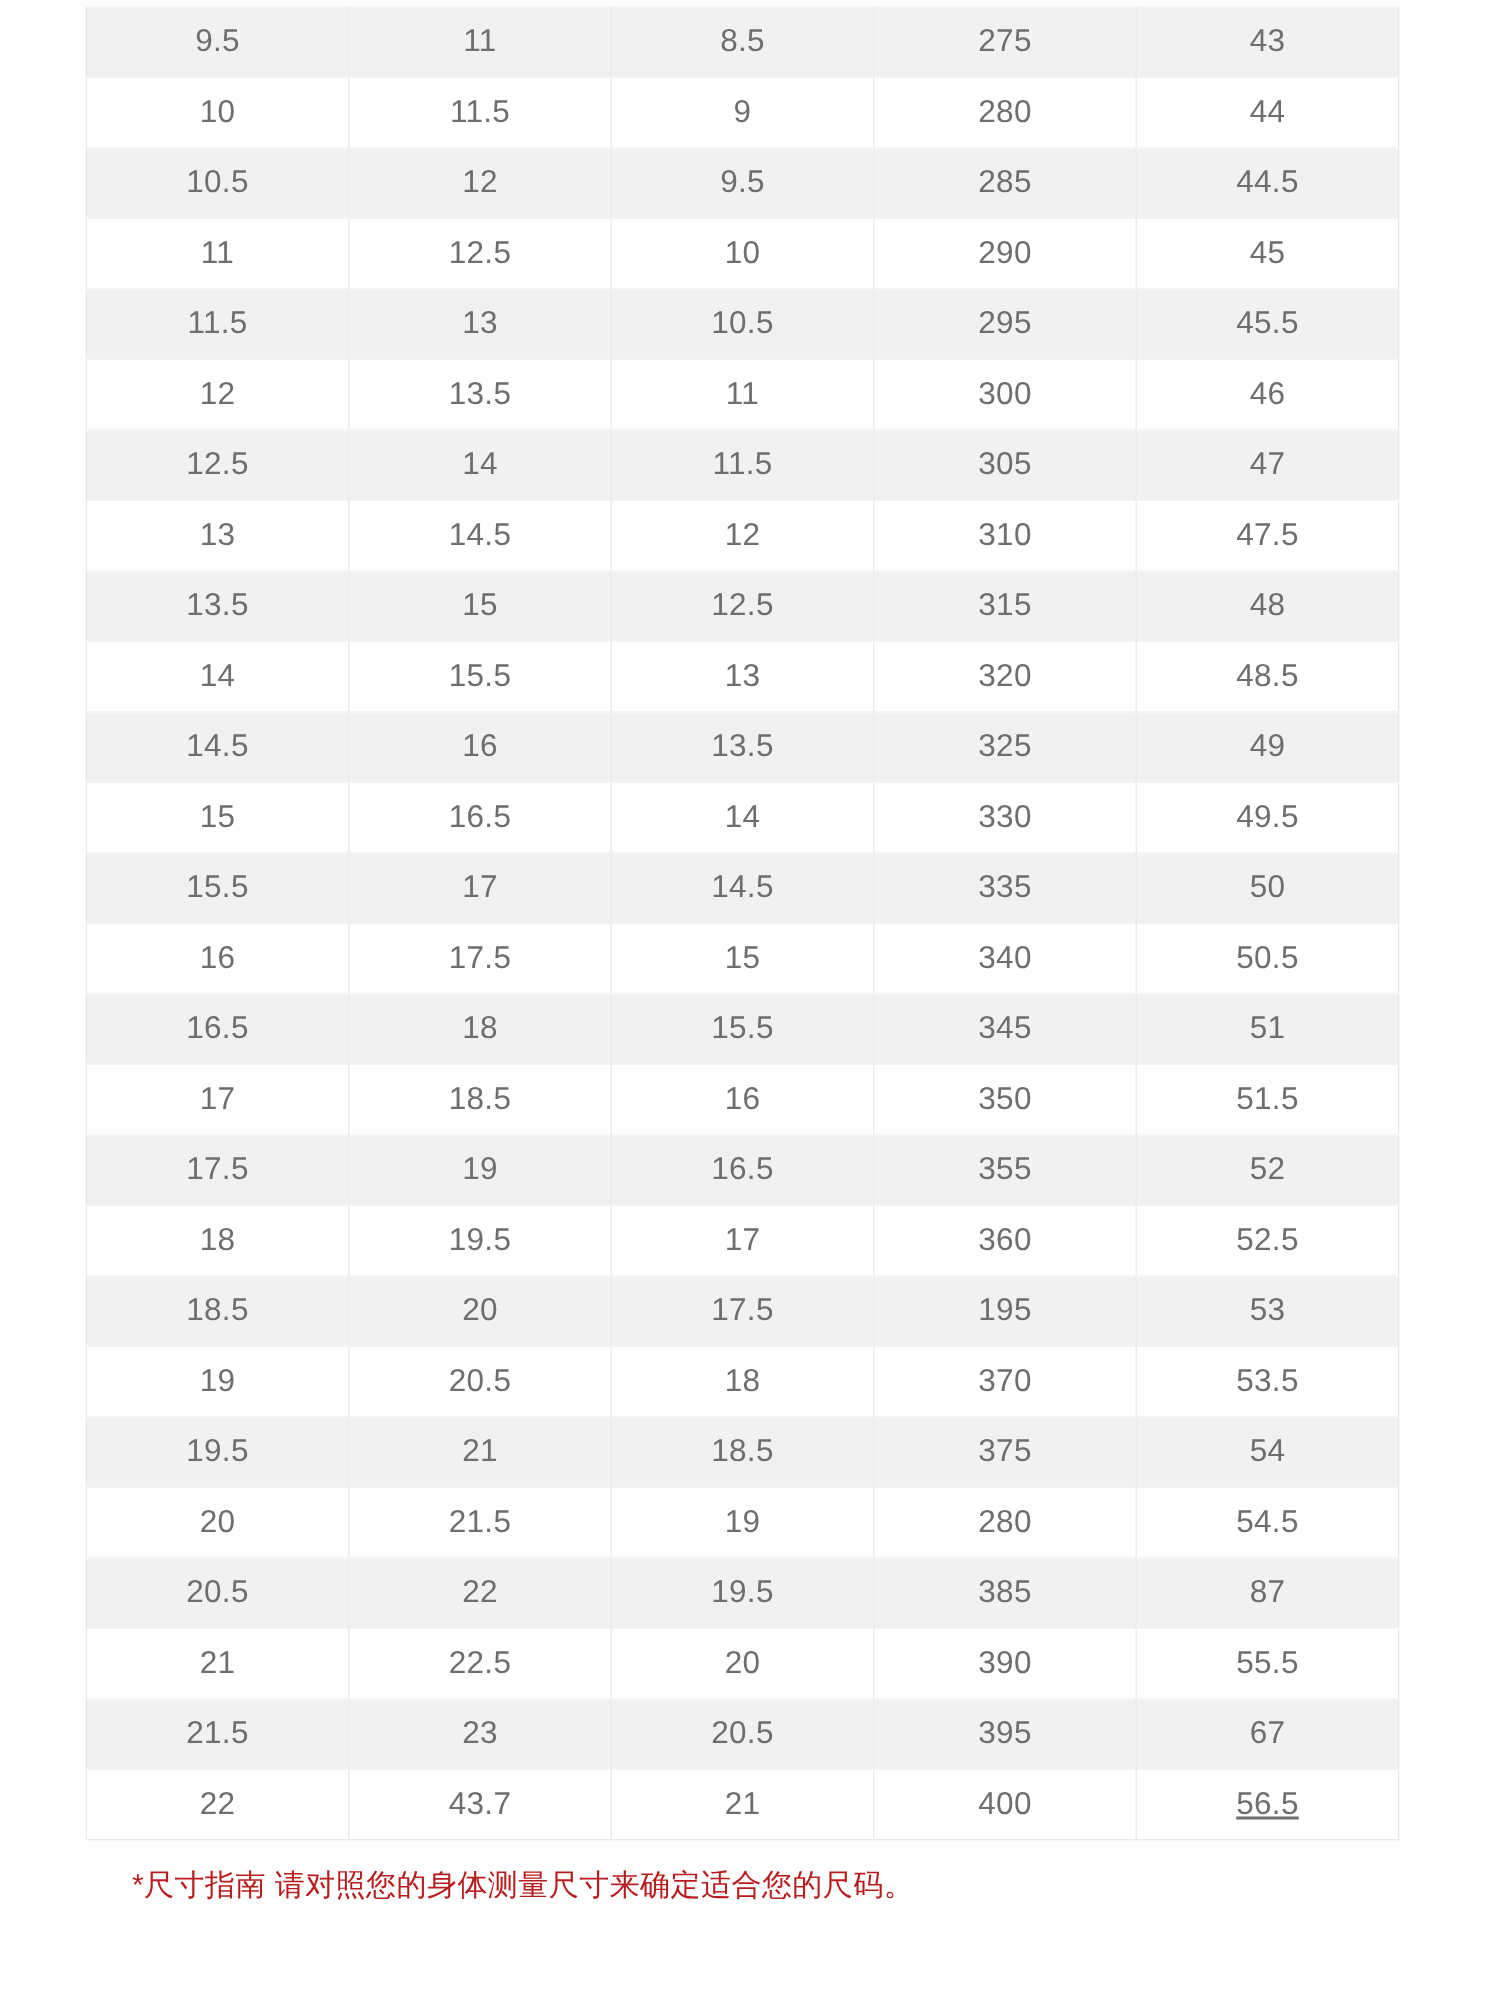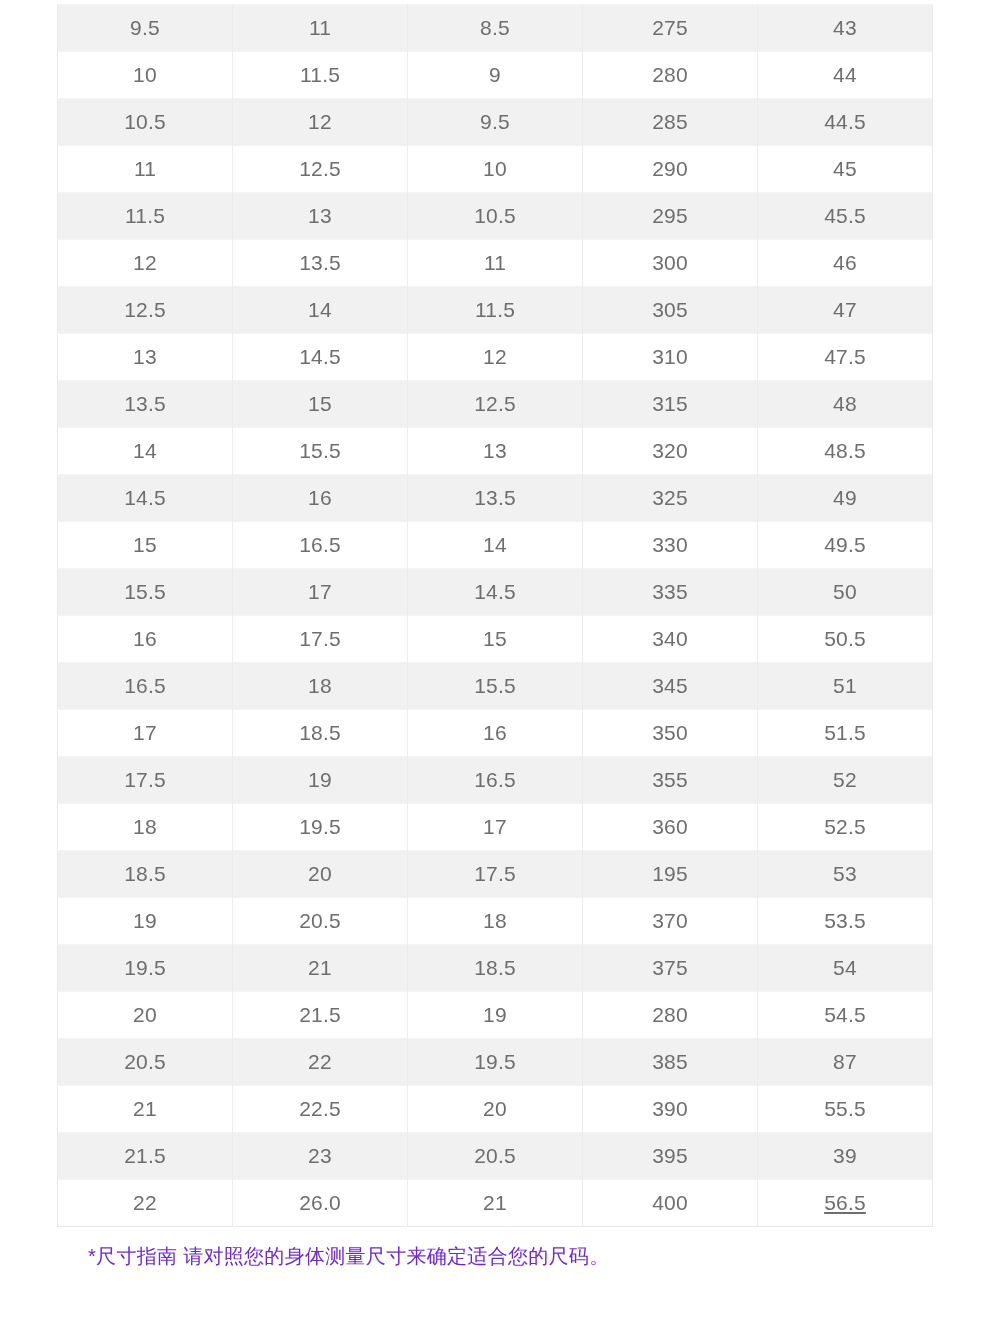--- a/index.html
+++ b/index.html
@@ -75,21 +75,21 @@
   table.size-table tr:last-child td:last-child {
     border-bottom-right-radius: 10px;
     text-decoration: underline;
   }
 
   .footer-note {
     position: absolute;
     left: 88px;
     top: 1243px;
     font-size: 20px;
-    color: #6d28d9;
+    color: #b91c1c;
     font-family: "Liberation Sans", "DejaVu Sans", sans-serif;
     letter-spacing: 0.3px;
     white-space: nowrap;
   }
 </style>
 </head>
 <body>
 
 <div id="size-chart-page">
 
@@ -262,25 +262,25 @@
             <td>22.5</td>
             <td>20</td>
             <td>390</td>
             <td>55.5</td>
           </tr>
           <tr>
             <td>21.5</td>
             <td>23</td>
             <td>20.5</td>
             <td>395</td>
-            <td>39</td>
+            <td>67</td>
           </tr>
           <tr>
             <td>22</td>
-            <td>26.0</td>
+            <td>43.7</td>
             <td>21</td>
             <td>400</td>
             <td>56.5</td>
           </tr>
         </tbody>
     </table>
   </div>
 
   <div class="footer-note">*尺寸指南 请对照您的身体测量尺寸来确定适合您的尺码。</div>
 

